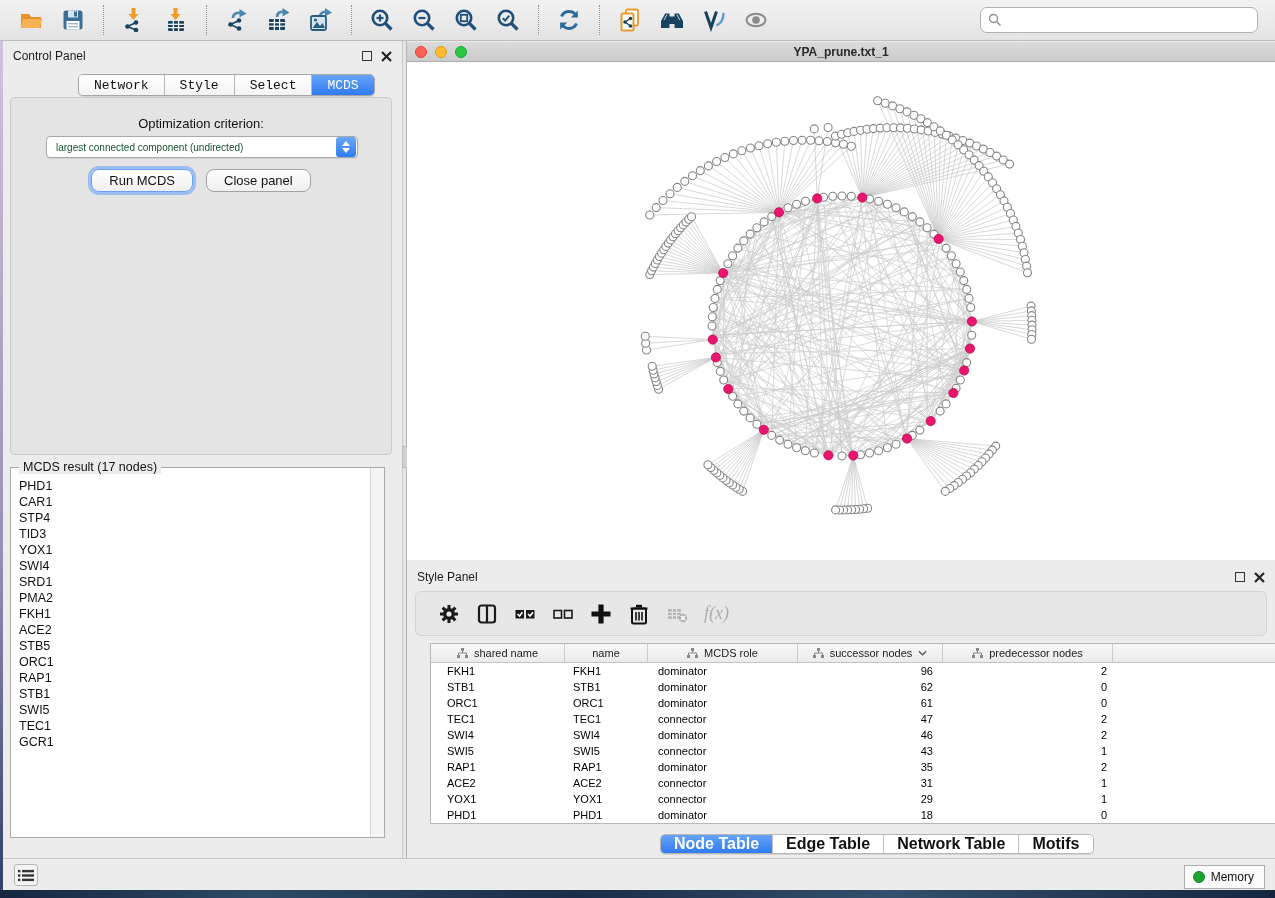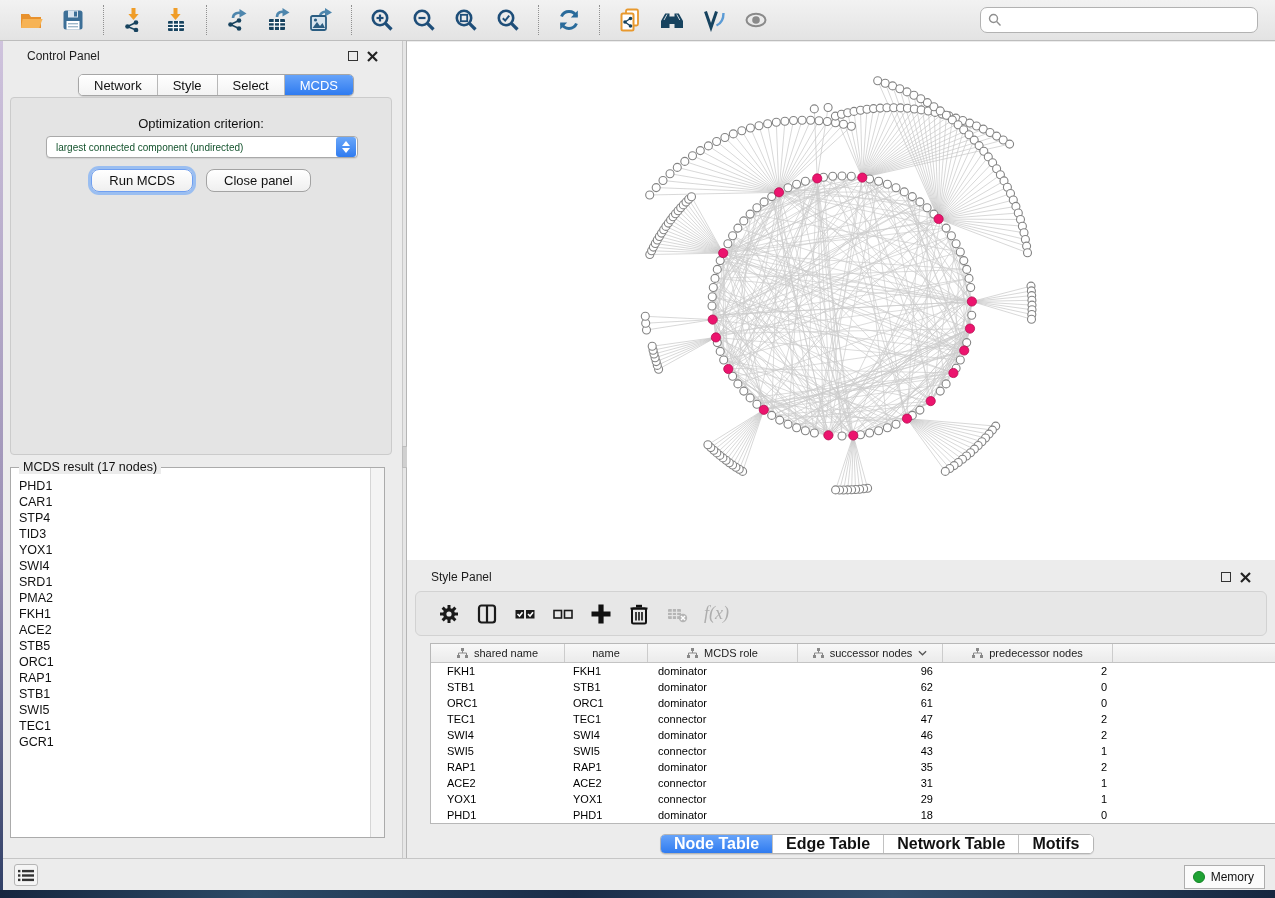--- a/index.html
+++ b/index.html
@@ -20,29 +20,29 @@
   .search-glass { position:absolute; left:8px; top:6px; width:14px; height:14px; }
 
   
   .left-strip { position:absolute; left:0; top:41px; width:3px; height:849px;
     background:linear-gradient(180deg,#cfc3dd 0%,#9a8fb4 60%,#314067 100%); }
   .wallpaper { position:absolute; left:0; top:890px; width:1275px; height:8px;
     background:linear-gradient(90deg,#16263f,#2c4a66 20%,#1a2c48 45%,#33506e 70%,#16263f); }
 
   
   .control-panel { position:absolute; left:3px; top:41px; width:399px; height:817px; background:#ececec; }
-  .panel-titlebar { position:relative; height:30px; display:flex; align-items:center; padding:0 24px; }
+  .panel-titlebar { position:relative; height:30px; display:flex; align-items:center; padding:0 10px; }
   .panel-title { font-size:12px; color:#1c1c1c; }
   .panel-btns { margin-left:auto; display:flex; align-items:center; gap:9px; }
   .float-btn { width:10px; height:10px; border:1.6px solid #333; cursor:pointer; }
   .close-btn { width:11px; height:11px; cursor:pointer; }
 
   .seg-tabs { position:absolute; left:75px; top:33px; display:flex; height:22px;
     border:1px solid #a6a6a6; border-radius:5px; overflow:hidden; background:#fff;
-    box-shadow:0 1px 1px rgba(0,0,0,.12); }
+    box-shadow:0 1px 1px rgba(0,0,0,.12);font-family:Liberation Mono, monospace; }
   .seg { padding:0 15px; font-size:13px; color:#111; background:linear-gradient(#ffffff,#f3f3f3);
     display:flex; align-items:center; border-right:1px solid #b8b8b8; cursor:pointer; }
   .seg:last-child { border-right:none;text-align:center; }
   .seg.selected { background:linear-gradient(#66a3f9,#2f7bf0); color:#fff; }
 
   .mcds-pane { position:absolute; left:7px; top:56px; width:382px; height:358px;
     background:#e4e4e4; border:1px solid #cbcbcb; border-radius:4px; }
   .opt-label { margin-top:18px; text-align:center; font-size:13px; color:#111; }
   .combo { position:absolute; left:35px; top:38px; width:312px; height:22px; background:#fff;
     border:1px solid #a9a9a9; border-radius:4px; display:flex; align-items:center; cursor:pointer;
@@ -362,20 +362,28 @@
       </div>
       <div class="mcds-scroll"></div>
     </div>
   </div>
 
   <div class="v-divider">
     <div class="v-grabber"></div>
   </div>
 
   <div class="network-frame">
+    <div class="net-titlebar">
+      <div class="traffic">
+        <span class="light red"></span>
+        <span class="light yellow"></span>
+        <span class="light green"></span>
+      </div>
+      <div class="net-title">YPA_prune.txt_1</div>
+    </div>
     <div class="net-canvas">
       <svg width="868" height="497" viewBox="0 0 868 497">
           <g stroke="#9a9a9a" stroke-width="0.7" opacity="0.5">
             <line x1="455.3" y1="135.6" x2="559.7" y2="300.6"></line>
             <line x1="455.3" y1="135.6" x2="407.4" y2="391.0"></line>
             <line x1="455.3" y1="135.6" x2="416.5" y2="135.3"></line>
             <line x1="455.3" y1="135.6" x2="320.9" y2="326.3"></line>
             <line x1="455.3" y1="135.6" x2="416.5" y2="392.7"></line>
             <line x1="455.3" y1="135.6" x2="336.8" y2="178.9"></line>
             <line x1="455.3" y1="135.6" x2="364.7" y2="154.6"></line>

